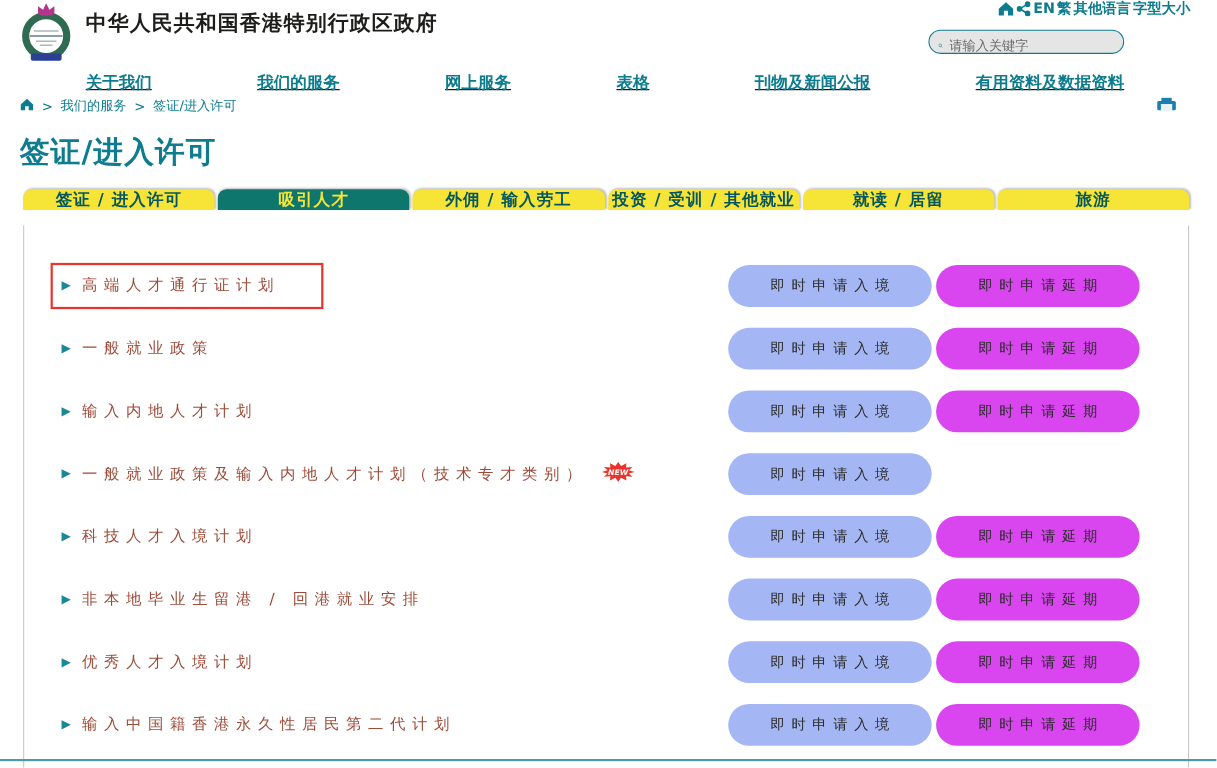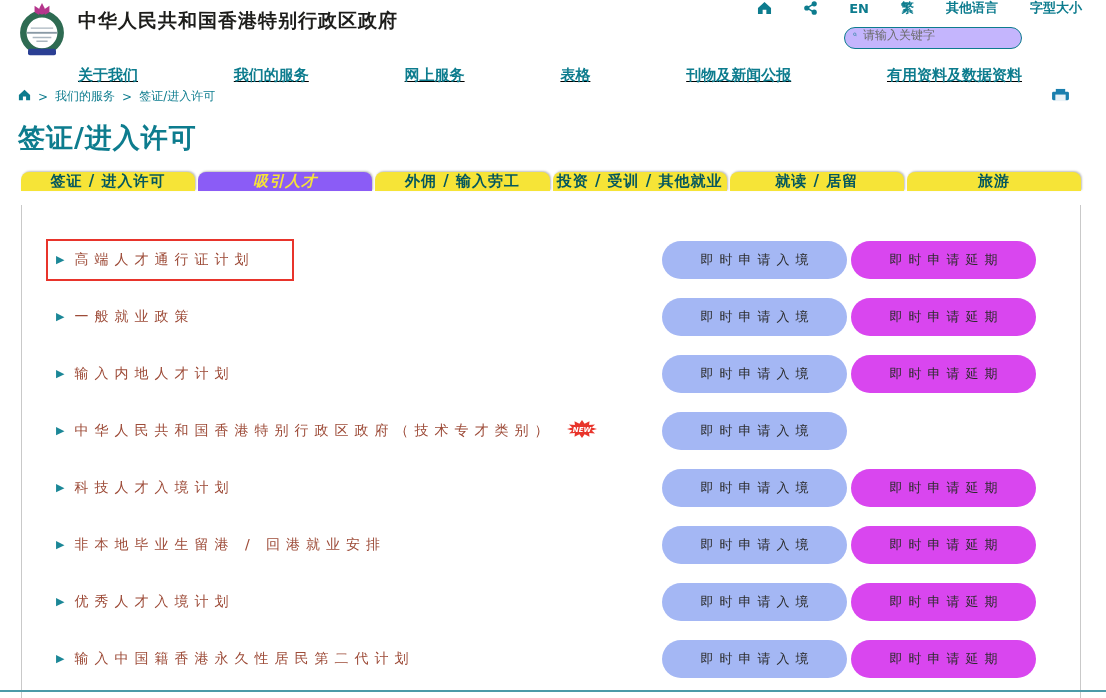--- a/index.html
+++ b/index.html
@@ -7,27 +7,27 @@
     font-family:"DejaVu Sans","Liberation Sans",sans-serif; }
   body { position:relative; }
 
   
   .logo { position:absolute; left:14px; top:2px; width:56px; height:56px; }
   .titles { position:absolute; left:78px; top:8px; color:#1d1d1b; }
   .gov-title { font-size:19px; font-weight:bold; letter-spacing:1px; }
   .dept-name { font-size:20px; font-weight:bold; letter-spacing:6px; margin-top:4px; }
 
   .topbar { position:absolute; top:0; right:24px; width:240px; }
-  .top-links { display:flex; align-items:center; justify-content:flex-end; gap:32px;
+  .top-links { display:flex; align-items:center; justify-content:flex-end; gap:2px;
     font-size:13px; font-weight:600; color:#0d7c8e; height:16px; }
   .top-links a { color:#0d7c8e; text-decoration:none; cursor:pointer; white-space:nowrap; }
   .top-links svg { display:block; }
   .search-pill { margin-top:11px; margin-left:2px; width:178px; height:22px;
-    border:1.5px solid #0d7c8e; border-radius:12px; display:flex; align-items:flex-start;
-    padding:0 8px; gap:6px; background:#c4b5fd; }
+    border:1.5px solid #0d7c8e; border-radius:12px; display:flex; align-items:flex-end;
+    padding:0 8px; gap:6px; background:#e5e5e5; }
   .search-pill input { border:none; outline:none; flex:1; font-size:12px; color:#444;
     font-family:inherit; background:transparent; }
   .search-pill input::placeholder { color:#6b6b6b; }
 
   
   .nav-row { position:absolute; top:66px; left:12px; width:100%; display:flex;
     justify-content:space-between; padding:0 96px 0 66px;text-decoration:underline; }
   .nav-row a { font-size:15px; font-weight:bold; color:#0d7c8e; text-decoration:none;
     cursor:pointer; white-space:nowrap; }
 
@@ -39,21 +39,21 @@
 
   
   .page-title { position:absolute; top:120px; left:18px; font-size:27px; font-weight:bold;
     color:#0d7c8e; letter-spacing:1px; }
 
   
   .tabs { position:absolute; top:172px; left:21px; right:25px; display:flex; gap:3px; height:19px; }
   .tab { flex:1; background:#f6e437; color:#04575e; font-size:15px; font-weight:bold;
     display:flex; align-items:center; justify-content:center; border-radius:8px 8px 0 0;
     cursor:pointer; letter-spacing:1px; box-shadow:1px -1px 2px rgba(0,0,0,.25); }
-  .tab.active { background:#8b5cf6; color:#f6e437;font-style:italic; }
+  .tab.active { background:#0f766e; color:#f6e437; }
 
   
   .panel { position:absolute; top:205px; left:21px; right:25px; bottom:0;
     border-left:1px solid #c9c9c9; border-right:1px solid #c9c9c9; background:#fff;
     padding:26px 44px 0 34px; }
   .row { height:57px; display:flex; align-items:center; }
   .link-wrap { flex:1; display:flex; align-items:center; gap:10px; min-width:0; }
   .hl-box { display:inline-flex; align-items:center; gap:10px;
     border:2px solid #e8342b; padding:10px 38px 10px 8px; margin-left:-10px; }
   .tri { color:#1b8797; font-size:11px; line-height:1; }
@@ -193,21 +193,21 @@
     </div>
     <div class="actions">
       <button class="btn blue">即时申请入境</button>
       <button class="btn green">即时申请延期</button>
     </div>
   </div>
 
   <div class="row">
     <div class="link-wrap">
       <span class="tri">▶</span>
-      <a class="row-link">中华人民共和国香港特别行政区政府（技术专才类别）</a>
+      <a class="row-link">一般就业政策及输入内地人才计划（技术专才类别）</a>
       <span class="new-badge">
         <svg width="32" height="20" viewBox="0 0 32 20">
           <polygon fill="#e8342b" points="31,10 25.7,11.4 29,14.5 23.1,13.9 23.5,17.8 18.6,15.3 16,19 13.4,15.3 8.5,17.8 8.9,13.9 3,14.5 6.3,11.4 1,10 6.3,8.6 3,5.5 8.9,6.1 8.5,2.2 13.4,4.7 16,1 18.6,4.7 23.5,2.2 23.1,6.1 29,5.5 25.7,8.6"></polygon>
           <text x="16" y="12.6" text-anchor="middle" font-size="7" font-style="italic" font-weight="bold" fill="#ffffff">NEW</text>
         </svg>
       </span>
     </div>
     <div class="actions">
       <button class="btn blue">即时申请入境</button>
       <div class="slot"></div>

